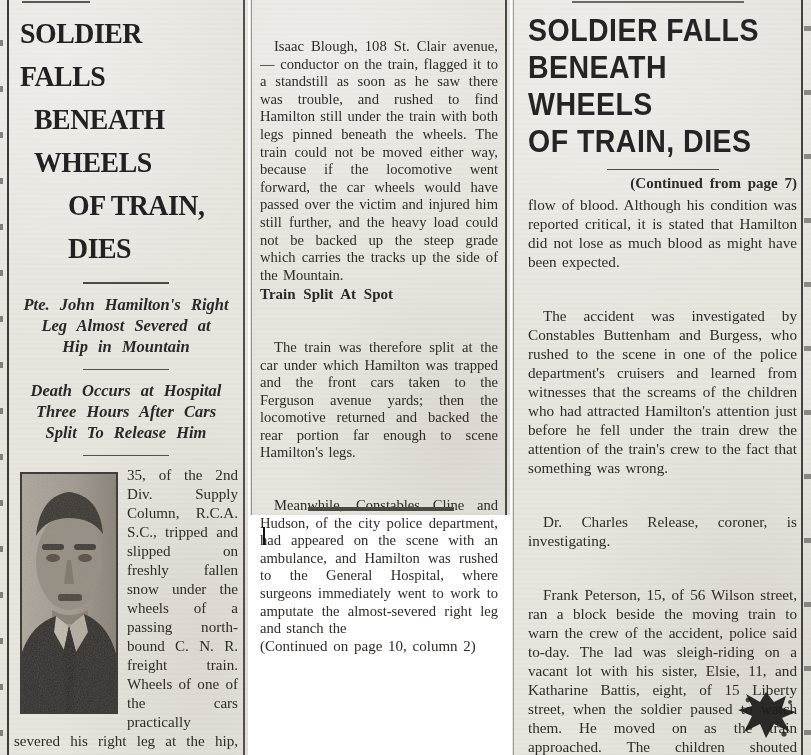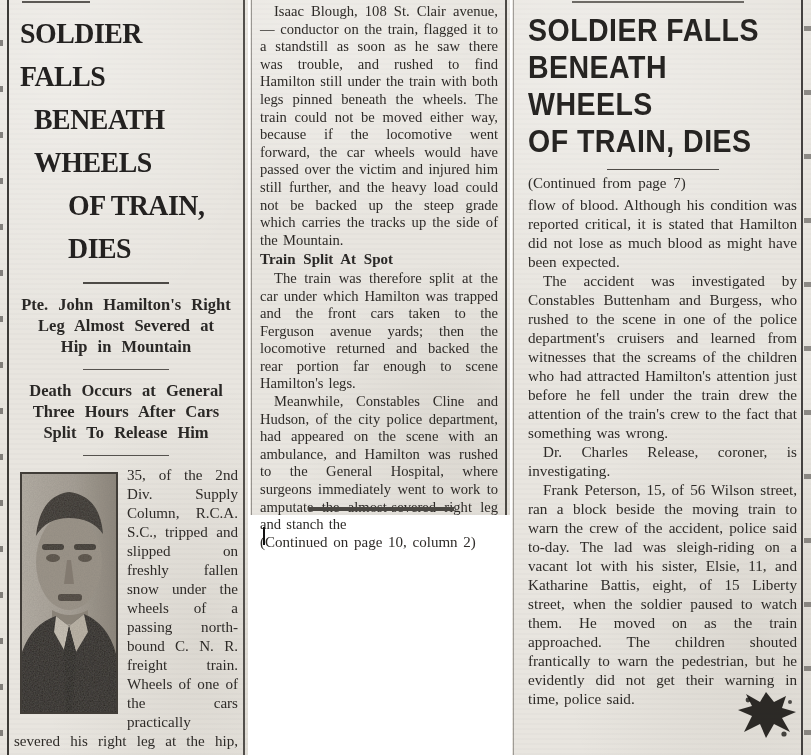--- a/index.html
+++ b/index.html
@@ -40,41 +40,41 @@
   
   .clip-left .inner{padding:12px 10px 0 14px;}
   h1.head-serif{margin:0;font-weight:700;color:#232120;font-size:29px;line-height:43px;letter-spacing:-0.5px;}
   h1.head-serif span{display:block;transform:scaleX(0.96);transform-origin:left;}
   .hl-0{margin-left:6px;}
   .hl-1{margin-left:20px;}
   .hl-2{margin-left:54px;}
   .divider{height:2px;background:#4d4a46;width:86px;margin:12px auto 10px auto;}
   .divider.thin{height:1px;background:#55524e;}
   .deck{margin:0;text-align:center;font-weight:700;font-size:16.5px;line-height:21px;word-spacing:6px;color:#2a2826;}
-  .deck span{display:block;}
+  .deck span{display:block;font-style:italic;}
   .body-text{margin-top:4px;font-size:15.1px;line-height:19px;}
   p.para{margin:0;text-align:justify;word-spacing:1.5px;}
-  p.para.indent{text-indent:15px;}
+  p.para.indent{text-indent:15px;margin-top:35px;}
   .photo-wrap{float:left;width:98px;margin:6px 9px 2px 6px;}
   .photo-frame{width:94px;height:238px;border:2px solid #413d38;background:#aaa49b;display:block;}
 
   
   .clip-mid .inner{padding:3px 12px 0 10px;font-size:14.6px;line-height:17.6px;}
   .clip-mid p.para.indent{text-indent:14px;}
   .subhead{margin:2px 0 1px 0;text-align:left;font-weight:700;font-size:15px;word-spacing:4px;color:#2a2826;}
   .continued-line{margin:0;font-size:15px;word-spacing:2px;}
   .bottom-bar{position:absolute;left:58px;top:507px;width:146px;height:4px;background:#4b4843;}
 
   
   .clip-right .inner{padding:12px 14px 0 16px;font-size:15.2px;line-height:19px;}
   h2.head-sans{margin:0;font-family:"Liberation Sans",sans-serif;font-weight:700;color:#262422;
     font-size:31px;line-height:37px;letter-spacing:0.5px;}
   h2.head-sans span{display:block;transform:scaleX(0.92);transform-origin:left;}
   .short-rule{height:1px;background:#4f4c48;width:112px;margin:9px auto 4px auto;}
-  .continued-from{margin:0 0 2px 0;text-align:left;font-weight:400;font-size:15px;word-spacing:3px;}
+  .continued-from{margin:0 0 2px 0;text-align:right;font-weight:700;font-size:15px;word-spacing:3px;}
   .clip-right p.para.indent{text-indent:15px;}
 
   .ink-blot{position:absolute;left:736px;top:688px;width:62px;height:52px;pointer-events:none;}
 
   .text-cursor{position:absolute;left:263px;top:527px;width:2px;height:18px;background:#101010;}
 </style>
 </head>
 <body>
 
 <div class="clip clip-left">
@@ -89,21 +89,21 @@
       <span class="hl-2">OF TRAIN, DIES</span>
     </h1>
     <div class="divider"></div>
     <p class="deck">
       <span>Pte. John Hamilton's Right</span>
       <span>Leg Almost Severed at</span>
       <span>Hip in Mountain</span>
     </p>
     <div class="divider thin"></div>
     <p class="deck">
-      <span>Death Occurs at General</span>
+      <span>Death Occurs at Hospital</span>
       <span>Three Hours After Cars</span>
       <span>Split To Release Him</span>
     </p>
     <div class="divider thin"></div>
     <div class="body-text">
       <div class="photo-wrap">
         <svg class="photo-frame" viewBox="0 0 94 238" preserveAspectRatio="none">
           <defs>
             <filter id="grain">
                 <feTurbulence type="fractalNoise" baseFrequency="0.8" numOctaves="2" result="n"></feTurbulence>

